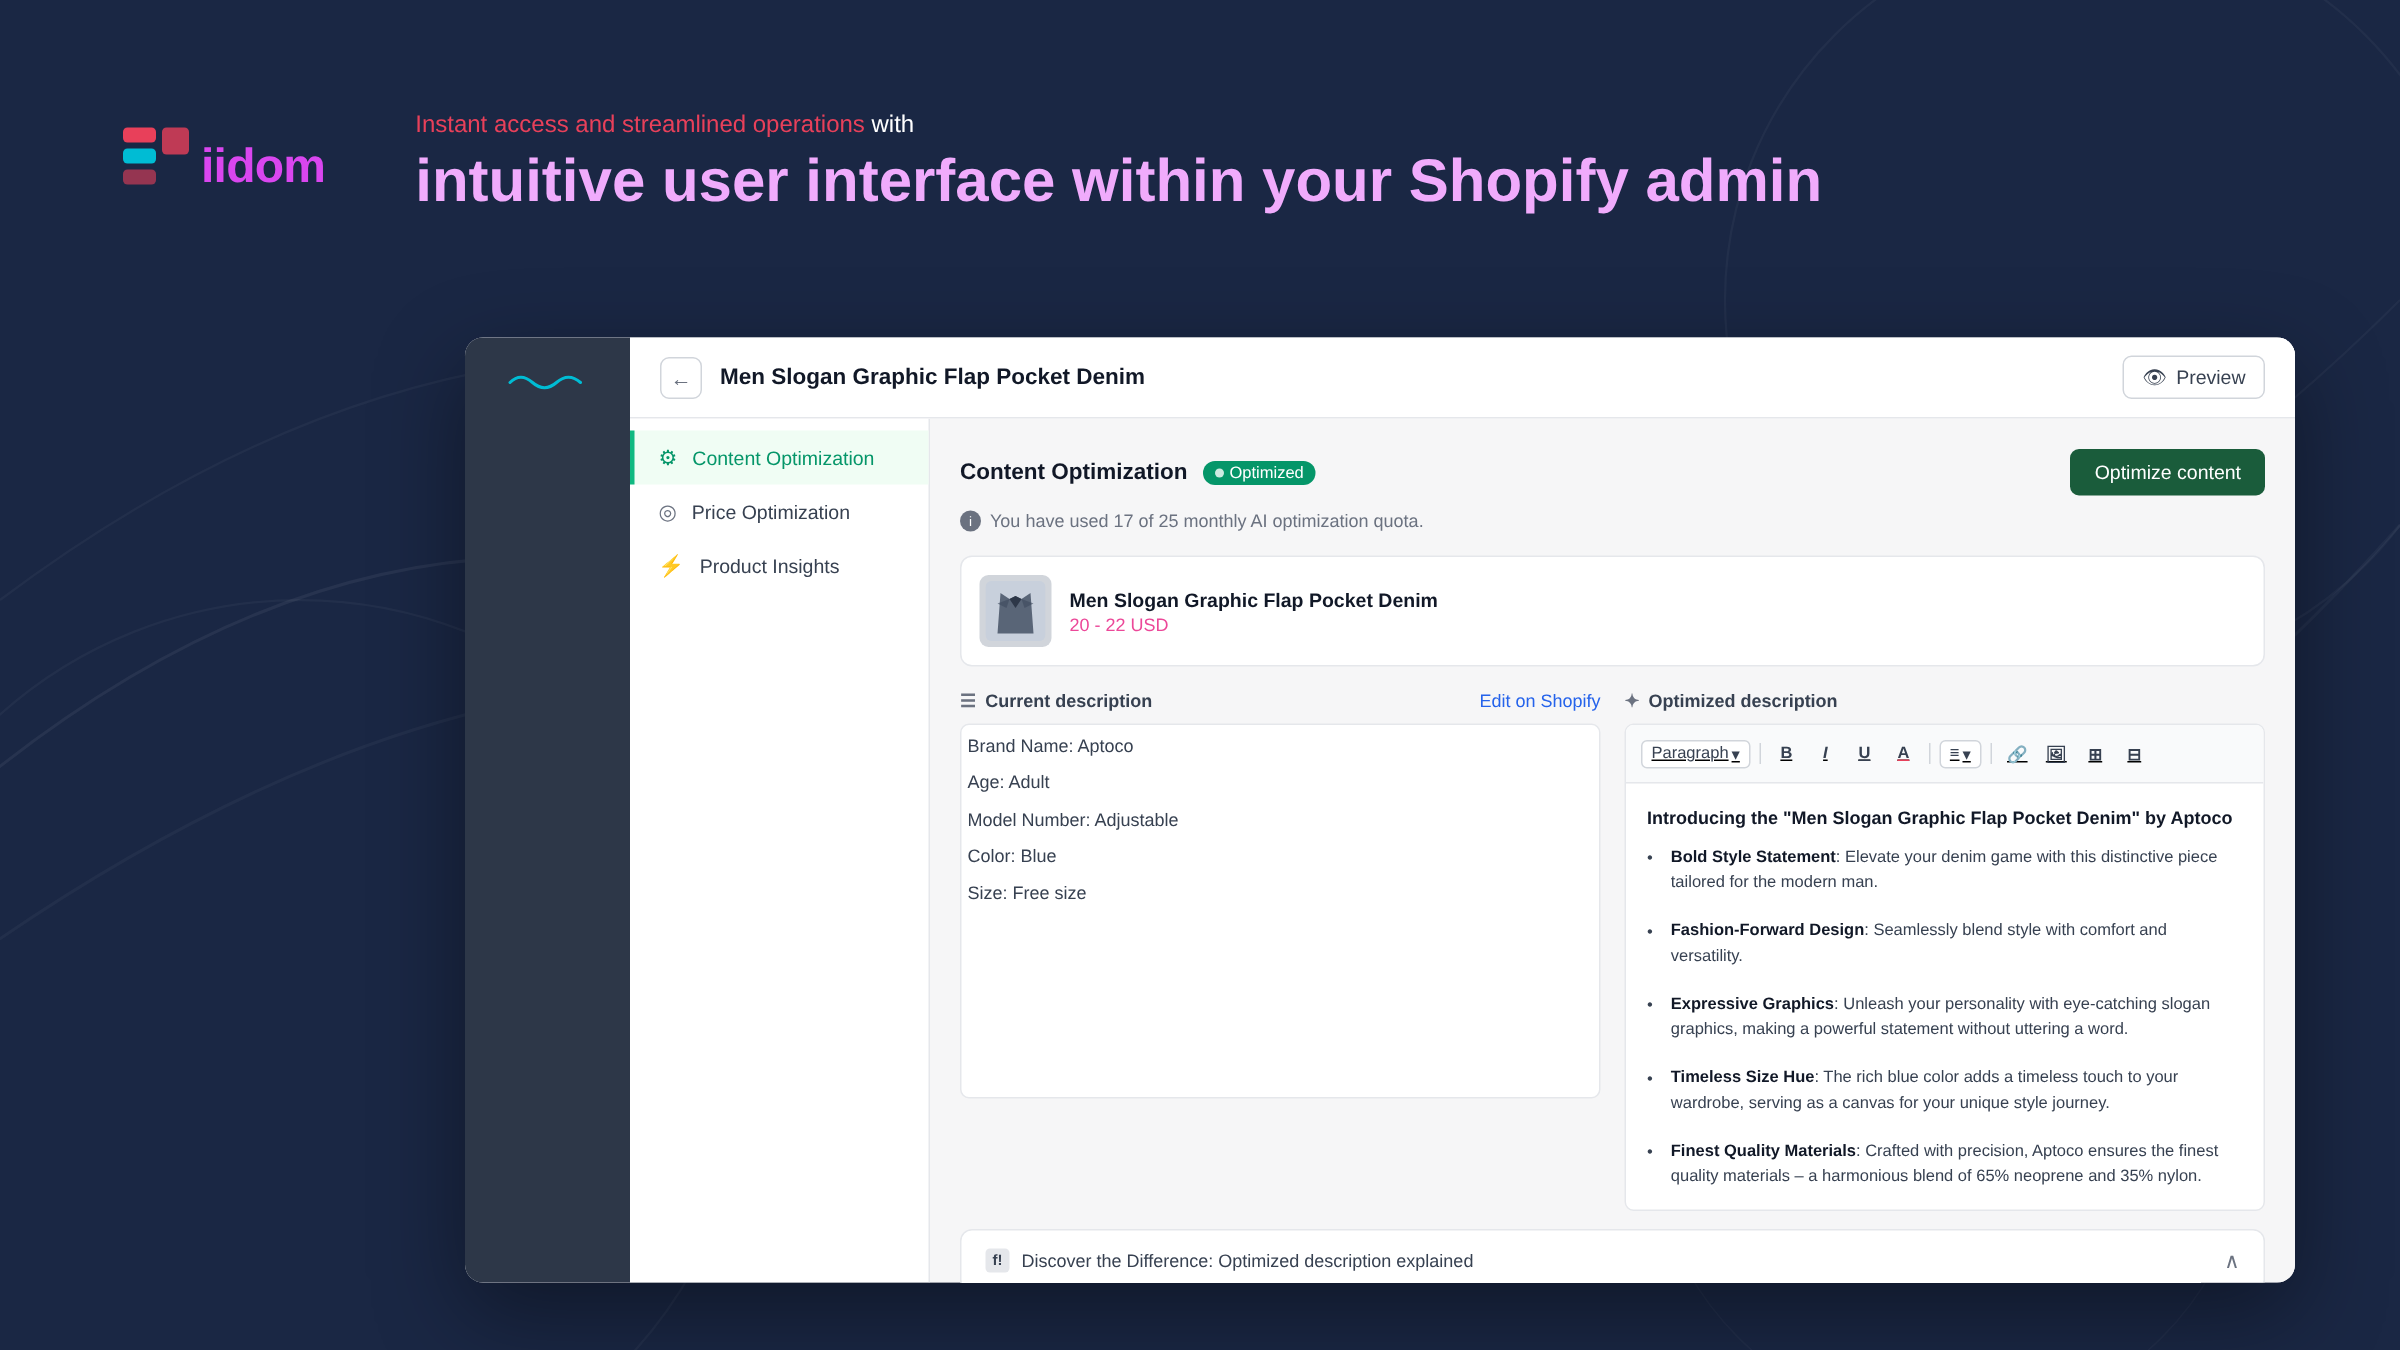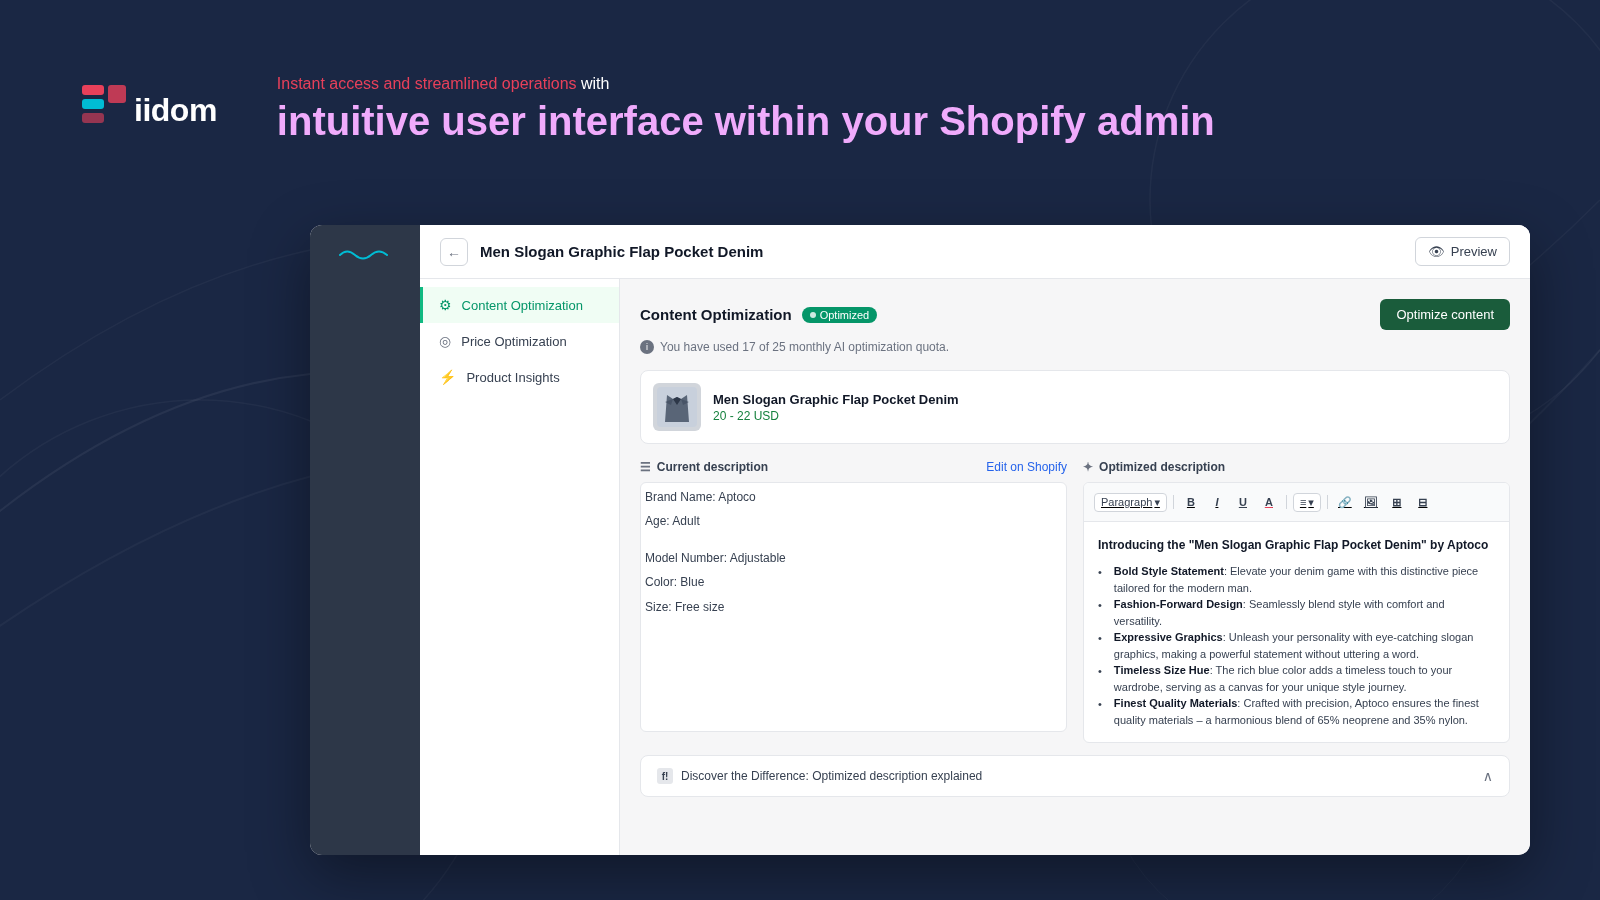--- a/index.html
+++ b/index.html
@@ -40,21 +40,21 @@
       margin-right: 20px;
     }
     .logo-icon {
       width: 50px;
       height: 55px;
       position: relative;
     }
     .logo-text {
       font-size: 32px;
       font-weight: 700;
-      color: #ffffff;
+      color: #d946ef;
       letter-spacing: -0.5px;
     }
 
     
     .headline {
       display: flex;
       flex-direction: column;
       gap: 4px;
     }
     .headline-accent {
@@ -273,21 +273,21 @@
       font-size: 24px;
       overflow: hidden;
     }
     .product-name {
       font-size: 13px;
       font-weight: 600;
       color: #111827;
     }
     .product-price {
       font-size: 12px;
-      color: #15803d;
+      color: #ec4899;
       margin-top: 2px;
     }
 
     
     .desc-columns {
       display: grid;
       grid-template-columns: 1fr 1fr;
       gap: 16px;
       margin-bottom: 12px;
     }
@@ -387,21 +387,21 @@
       font-size: 12px;
       font-weight: 700;
       color: #111827;
       margin-bottom: 8px;
     }
     .opt-list {
       list-style: none;
       padding: 0;
       display: flex;
       flex-direction: column;
-      gap: 0;
+      gap: 16px;
     }
     .opt-list li {
       display: flex;
       gap: 6px;
       font-size: 11px;
       line-height: 1.5;
     }
     .opt-list li::before {
       content: "•";
       color: #374151;
@@ -565,21 +565,21 @@
           <div class="desc-column">
             <div class="desc-header">
               <div class="desc-label">
                 <span class="desc-icon">☰</span>
                 <span>Current description</span>
               </div>
               <a class="edit-link" href="#">Edit on Shopify</a>
             </div>
             <div class="current-desc-box">
               <div style="margin-bottom:4px;">Brand Name: Aptoco</div>
-              <div style="margin-bottom:16px;">Age: Adult</div>
+              <div style="margin-bottom:4px;">Age: Adult</div>
               <div style="margin-bottom:4px;">Model Number: Adjustable</div>
               <div style="margin-bottom:4px;">Color: Blue</div>
               <div>Size: Free size</div>
             </div>
           </div>
 
           <div class="desc-column">
             <div class="desc-header">
               <div class="desc-label">
                 <span class="desc-icon">✦</span>

